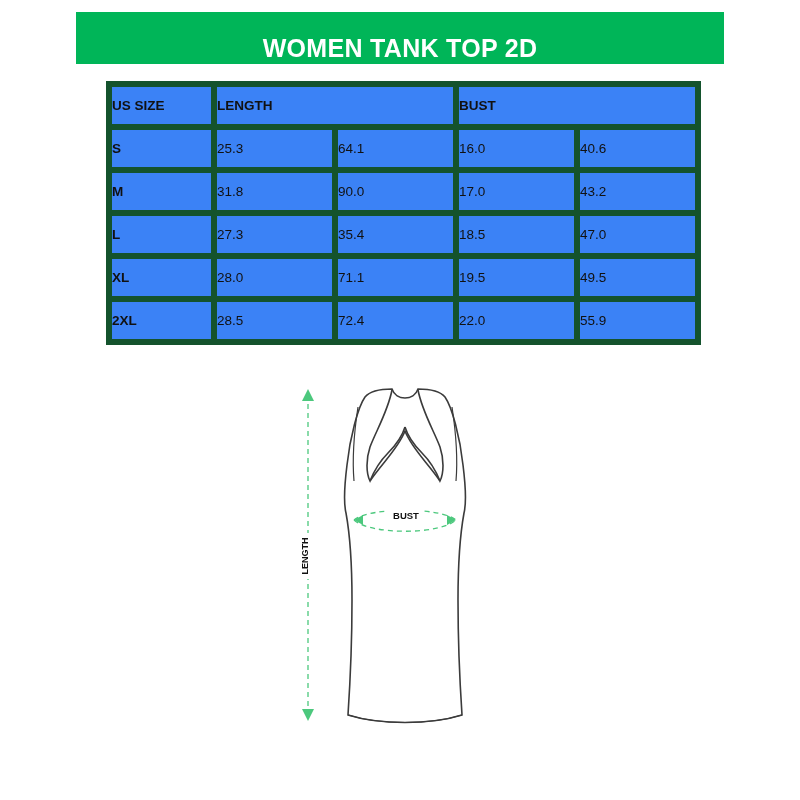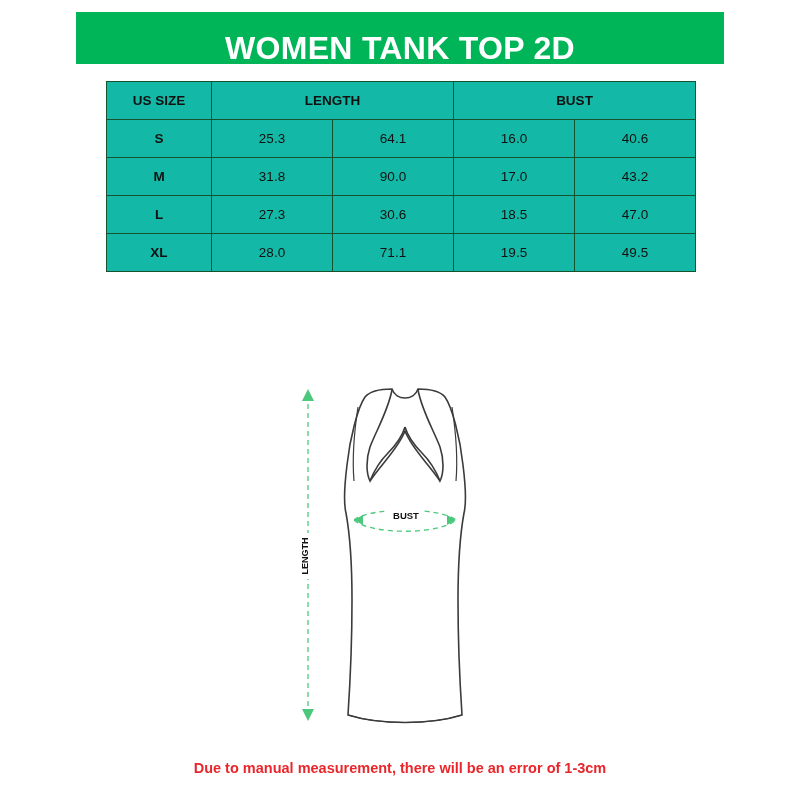--- a/index.html
+++ b/index.html
@@ -26,48 +26,48 @@
     top: 12px;
     width: 648px;
     height: 52px;
     background: #00b558;
     display: flex;
     align-items: center;
     justify-content: center;
   }
   .banner-title {
     color: #ffffff;
-    font-size: 32px;
+    font-size: 25px;
     font-weight: bold;
     letter-spacing: 0.3px;
     white-space: nowrap;
     margin-top: 20px;
   }
   
   .table-wrap {
     position: absolute;
     left: 106px;
     top: 81px;
     width: 589px;
   }
   table.size-table {
     border-collapse: collapse;
     width: 589px;
     table-layout: fixed;
     background: #f5f5f5;
   }
   table.size-table th,
   table.size-table td {
-    border: 1px solid #14532d;
+    border: 6px solid #14532d;
     height: 37px;
-    text-align: center;
+    text-align: left;
     vertical-align: middle;
     font-size: 13.5px;
     color: #111111;
-    background: #14b8a6;
+    background: #3b82f6;
     padding: 0;
   }
   table.size-table th {
     font-weight: bold;
     font-size: 13.5px;
   }
   table.size-table td.sz {
     font-weight: bold;
   }
   .col-size { width: 105px; }
@@ -128,30 +128,37 @@
         <tr>
           <td class="sz">M</td>
           <td>31.8</td>
           <td>90.0</td>
           <td>17.0</td>
           <td>43.2</td>
         </tr>
         <tr>
           <td class="sz">L</td>
           <td>27.3</td>
-          <td>30.6</td>
+          <td>35.4</td>
           <td>18.5</td>
           <td>47.0</td>
         </tr>
         <tr>
           <td class="sz">XL</td>
           <td>28.0</td>
           <td>71.1</td>
           <td>19.5</td>
           <td>49.5</td>
+        </tr>
+        <tr>
+          <td class="sz">2XL</td>
+          <td>28.5</td>
+          <td>72.4</td>
+          <td>22.0</td>
+          <td>55.9</td>
         </tr>
       </tbody>
     </table>
   </div>
 
   <svg class="illus" viewBox="0 0 270 355">
 
     <g fill="#ffffff" stroke="#3b3b3b" stroke-width="1.6">
       <path d="M95 12
                C 100 6, 112 4, 122 4
@@ -197,15 +204,14 @@
 
     <g>
       <line x1="38" y1="10" x2="38" y2="330" stroke="#4cc87d" stroke-width="1.3" stroke-dasharray="5 4"></line>
       <polygon points="38,4 32,16 44,16" fill="#4cc87d"></polygon>
       <polygon points="38,336 32,324 44,324" fill="#4cc87d"></polygon>
       <rect x="30" y="148" width="16" height="46" fill="#ffffff"></rect>
       <text x="38" y="171" text-anchor="middle" font-family="Liberation Sans, sans-serif" font-size="9" font-weight="bold" fill="#111111" transform="rotate(-90 38 171)">LENGTH</text>
     </g>
   </svg>
 
-  <div class="note">Due to manual measurement, there will be an error of 1-3cm</div>
 
 </div>
 
 </body></html>

